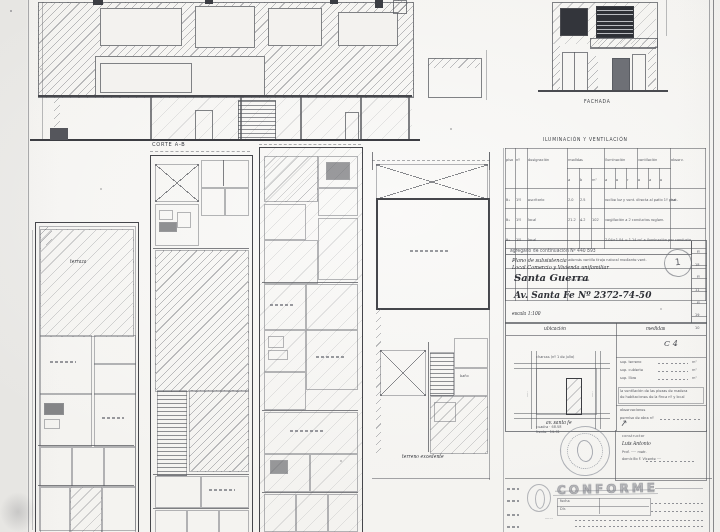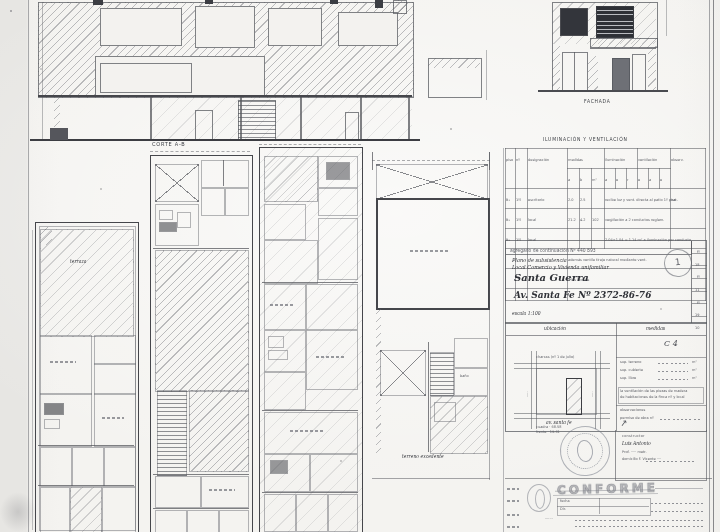--- a/index.html
+++ b/index.html
@@ -301,21 +301,21 @@
       </table>
   </div>
 
   <div class="a b" style="left:505px;top:240px;width:200px;height:82px">
     <div class="a" style="left:0;top:0;width:185px;height:13px;border-right:.6px solid rgba(82,84,90,.7);border-bottom:.6px solid rgba(82,84,90,.7)">
       <span class="t45 bl" style="margin-left:4px">agregado de continuación   Nº 440 893</span>
     </div>
     <span class="a t5 hand" style="left:6px;top:16px">Plano de subsistencia</span>
     <span class="a t5 hand" style="left:6px;top:23px">Local Comercio y Vivienda unifamiliar</span>
     <span class="a hand" style="left:8px;top:31px;font-size:10px;font-weight:bold">Santa Guerra</span>
-    <span class="a hand" style="left:8px;top:49px;font-size:9px;font-weight:bold">Av. Santa Fe    Nº 2372-86-76</span>
+    <span class="a hand" style="left:8px;top:49px;font-size:9px;font-weight:bold">Av. Santa Fe    Nº 2372-74-50</span>
     <span class="a t45 hand" style="left:6px;top:70px">escala 1:100</span>
     <div class="a" style="left:158px;top:8px;width:26px;height:26px;border:1px solid rgba(110,113,122,.65);border-radius:50%;transform:rotate(-6deg)">
       <span style="position:absolute;left:10px;top:7px;font-size:9px;color:#5b5d64">1</span>
     </div>
     <div class="a" style="left:185px;top:0;width:15px;height:82px;border-left:.6px solid rgba(82,84,90,.7)">
       <div style="height:11.7px;border-bottom:.5px solid rgba(85,87,93,.55);text-align:center"><span class="t35 bl">fº</span></div>
       <div style="height:11.7px;border-bottom:.5px solid rgba(85,87,93,.55);text-align:center"><span class="t35 bl">18</span></div>
       <div style="height:11.7px;border-bottom:.5px solid rgba(85,87,93,.55);text-align:center"><span class="t35 bl">fº</span></div>
       <div style="height:11.7px;border-bottom:.5px solid rgba(85,87,93,.55);text-align:center"><span class="t35 bl">11</span></div>
       <div style="height:11.7px;border-bottom:.5px solid rgba(85,87,93,.55);text-align:center"><span class="t35 bl">fº</span></div>

